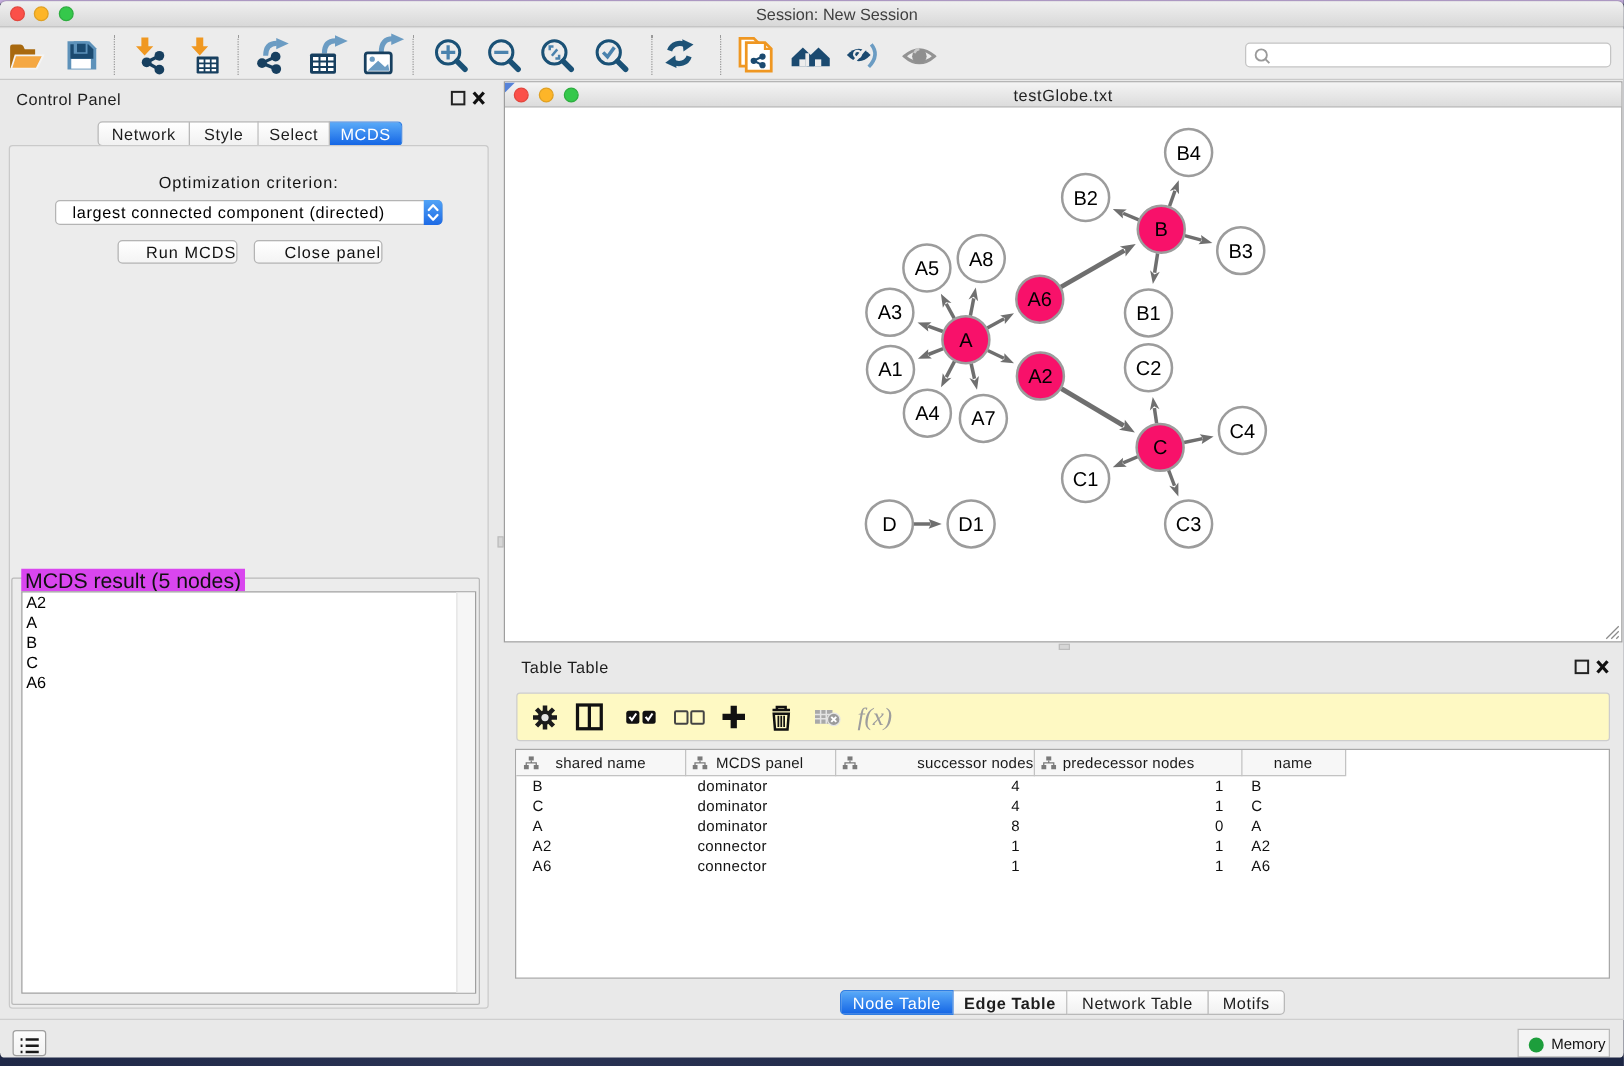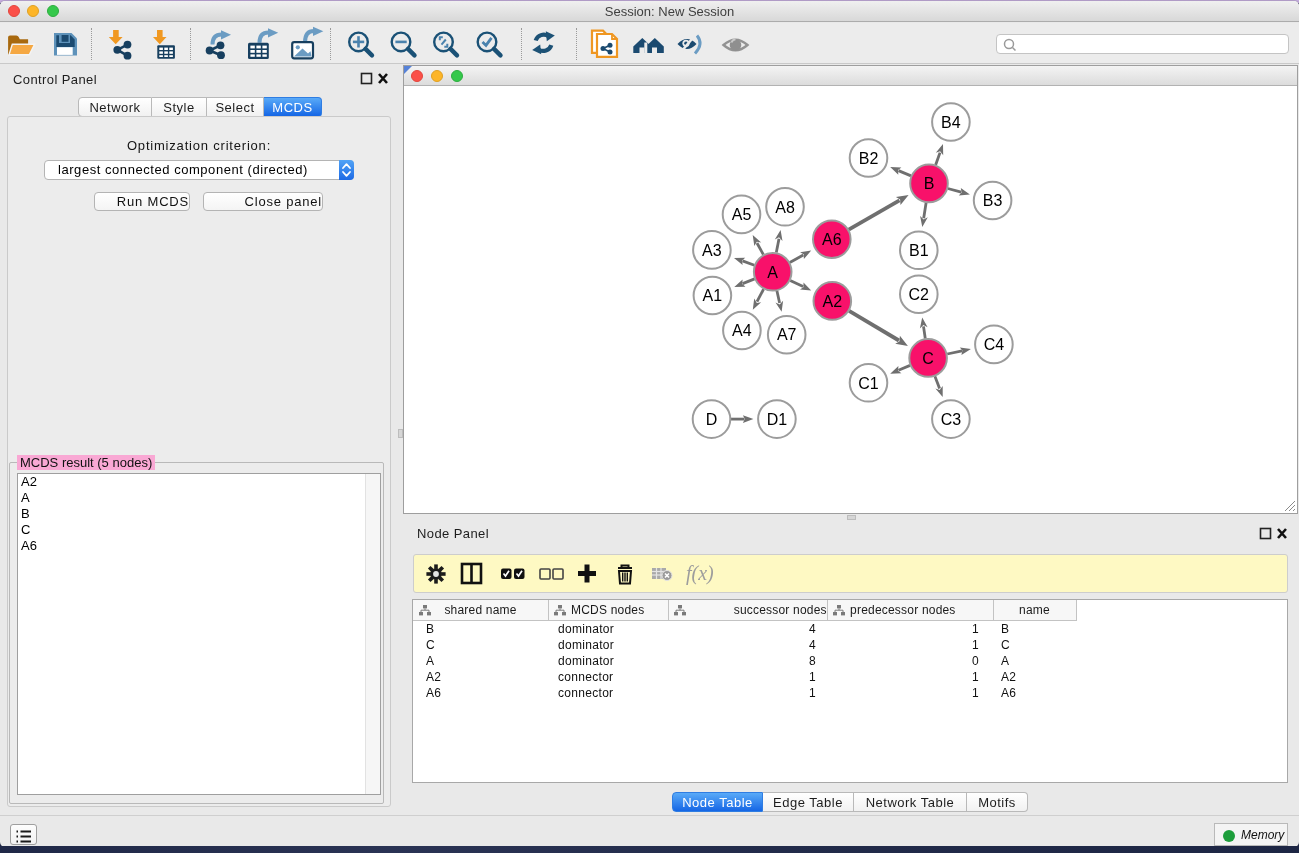--- a/index.html
+++ b/index.html
@@ -43,22 +43,22 @@
      background:#fff; border:1px solid #b4b4b4; border-radius:4px; font-size:13px; color:#000;
      line-height:18px; padding-left:13px; letter-spacing:0.55px; }
   #dropdown .spin { position:absolute; right:-1px; top:-1px; width:15px; height:20px;
      border-radius:0 4px 4px 0; background:linear-gradient(#51a3f6,#1d6ae5);
      color:#fff; }
   .btn { position:absolute; top:75px; height:19px; letter-spacing:0.8px; background:linear-gradient(#ffffff,#f4f4f4);
      border:1px solid #b4b4b4; border-radius:4px; font-size:13px; color:#111; text-align:right;
      line-height:17px; }
   #groupbox { position:absolute; left:1px; top:345px; width:375px; height:342px;
      border:1px solid #b9b9b9; border-radius:2px; }
-  #groupbox .glabel { position:absolute; left:7px; top:-8px; background:#f9a8d4; padding:0 3px;
-     font-size:13px; color:#111; }
+  #groupbox .glabel { position:absolute; left:7px; top:-8px; background:#d946ef; padding:0 3px;
+     font-size:17px; color:#111; }
   #mcds-list { position:absolute; left:7px; top:10px; width:364px; height:322px; background:#fff;
      border:1px solid #9f9f9f; font-size:13px; color:#000; }
   #mcds-list .row { padding-left:3px; height:16px; line-height:16px; }
   #mcds-scroll { position:absolute; right:0px; top:0px; width:15px; height:320px;
      background:#f6f6f6; border-left:1px solid #e2e2e2; }
 </style>
 </head>
 <body>
 <div id="desktop-top"></div>
 <div id="app">
@@ -250,39 +250,40 @@
     <div id="opt-label">Optimization criterion:</div>
     <div id="dropdown">largest connected component (directed)
       <div class="spin">
         <svg width="15" height="20">
           <path d="M4 8 L7.5 4.2 L11 8" fill="none" stroke="#fff" stroke-width="1.8" stroke-linecap="round" stroke-linejoin="round"></path>
           <path d="M4 12 L7.5 15.8 L11 12" fill="none" stroke="#fff" stroke-width="1.8" stroke-linecap="round" stroke-linejoin="round"></path>
         </svg>
       </div>
     </div>
     <div class="btn" style="left:86px;width:96px;">Run MCDS</div>
-    <div class="btn" style="left:195px;width:120px;">Close panel</div>
+    <div class="btn" style="left:195px;width:103px;">Close panel</div>
     <div id="groupbox">
       <div class="glabel">MCDS result (5 nodes)</div>
       <div id="mcds-list">
         <div class="row">A2</div>
         <div class="row">A</div>
         <div class="row">B</div>
         <div class="row">C</div>
         <div class="row">A6</div>
         <div id="mcds-scroll"></div>
       </div>
     </div>
   </div>
 
   <div id="gwin" style="position:absolute;left:403px;top:64px;width:895px;height:449px;background:#fff;border:1px solid #9e9e9e;">
     <div style="position:absolute;left:0;top:0;width:893px;height:20px;background:linear-gradient(#f4f4f4,#dcdcdc);border-bottom:1px solid #b2b2b2;">
       <div class="tl" style="left:7px;background:#fb5049;border:0.5px solid #e2463d;"></div>
       <div class="tl" style="left:27px;background:#fdb528;border:0.5px solid #dfa023;"></div>
       <div class="tl" style="left:47px;background:#35c84b;border:0.5px solid #2dad3f;"></div>
+      <div style="position:absolute;left:0;right:0;top:3px;text-align:center;font-size:13px;color:#222;letter-spacing:0.5px;">testGlobe.txt</div>
     </div>
     <div id="graph-holder" style="position:absolute;left:0;top:21px;width:893px;height:426px;overflow:hidden;">
       <svg width="895" height="449" style="position:absolute;left:0;top:0">
 <line x1="350.6" y1="191.9" x2="338.6" y2="196.6" stroke="#6f6f6f" stroke-width="2.8"></line>
 <path d="M330.3 199.9 L338.6 192.4 L338.3 197.1 L341.5 199.7 Z" fill="#6f6f6f"></path>
 <line x1="350.4" y1="178.2" x2="338.5" y2="173.9" stroke="#6f6f6f" stroke-width="2.8"></line>
 <path d="M330.0 170.9 L341.2 170.8 L338.1 173.4 L338.6 178.1 Z" fill="#6f6f6f"></path>
 <line x1="359.6" y1="202.1" x2="353.0" y2="214.7" stroke="#6f6f6f" stroke-width="2.8"></line>
 <path d="M348.8 222.7 L350.2 211.6 L352.8 216.0 L357.2 215.2 Z" fill="#6f6f6f"></path>
 <line x1="359.4" y1="167.7" x2="353.0" y2="156.0" stroke="#6f6f6f" stroke-width="2.8"></line>
@@ -364,21 +365,21 @@
     <svg width="14" height="14" style="position:absolute;right:1px;bottom:1px;">
       <path d="M13 3 L3 13 M13 7 L7 13 M13 11 L11 13" stroke="#8a8a8a" stroke-width="1"></path>
     </svg>
     <svg width="8" height="8" style="position:absolute;left:0px;top:0px;">
       <path d="M0 0 L8 0 L0 8 Z" fill="#3b6fd4" opacity="0.85"></path>
     </svg>
   </div>
   <div style="position:absolute;left:398px;top:428px;width:5px;height:9px;background:#d6d6d6;border:1px solid #bdbdbd;"></div>
   <div style="position:absolute;left:847px;top:514px;width:9px;height:5px;background:#d6d6d6;border:1px solid #bdbdbd;"></div>
 
-  <div id="tp-title" style="position:absolute;left:417px;top:525px;font-size:13px;color:#1d1d1d;letter-spacing:0.4px;">Node Panel</div>
+  <div id="tp-title" style="position:absolute;left:417px;top:525px;font-size:13px;color:#1d1d1d;letter-spacing:0.4px;">Table Table</div>
   <svg width="30" height="14" style="position:absolute;left:1259px;top:526px">
     <rect x="1.5" y="1.5" width="10" height="10" fill="none" stroke="#222" stroke-width="1.6"></rect>
     <path d="M19 2 L27 11 M27 2 L19 11" stroke="#111" stroke-width="2.6"></path>
   </svg>
   <div id="tp-toolbar" style="position:absolute;left:413px;top:553px;width:875px;height:39px;background:#fef9c3;border:1px solid #cdcdcd;border-radius:3px;">
     <svg width="873" height="37" style="position:absolute;left:0;top:0">
 
  <g transform="translate(22,19)">
   <g fill="#1b1b1b">
    <rect x="-1.8" y="-9.6" width="3.6" height="4.5" transform="rotate(0)"></rect>
@@ -480,21 +481,21 @@
         <g fill="#7a7a7a">
           <rect x="4" y="0" width="4" height="3.4"></rect>
           <rect x="0" y="7" width="4" height="3.4"></rect>
           <rect x="8" y="7" width="4" height="3.4"></rect>
         </g>
         <g stroke="#7a7a7a" stroke-width="1">
           <path d="M6 3.4 L6 5.2 M2 7 L2 5.2 L10 5.2 L10 7" fill="none"></path>
         </g>
       </svg>
 <div style="position:absolute;left:0.0px;top:3px;width:135.0px;text-align:center;font-size:12px;color:#1a1a1a;letter-spacing:0.2px;">shared name</div>
-<div style="position:absolute;left:135.0px;top:3px;width:119.5px;text-align:center;font-size:12px;color:#1a1a1a;letter-spacing:0.2px;">MCDS nodes</div>
+<div style="position:absolute;left:135.0px;top:3px;width:119.5px;text-align:center;font-size:12px;color:#1a1a1a;letter-spacing:0.2px;">MCDS panel</div>
 <div style="position:absolute;left:254.5px;top:3px;width:159.3px;text-align:right;font-size:12px;color:#1a1a1a;letter-spacing:0.2px;">successor nodes</div>
 <div style="position:absolute;left:407px;top:3px;width:165.7px;text-align:center;font-size:12px;color:#1a1a1a;letter-spacing:0.2px;">predecessor nodes</div>
 <div style="position:absolute;left:579.5px;top:3px;width:83.9px;text-align:center;font-size:12px;color:#1a1a1a;letter-spacing:0.2px;">name</div>
 <div style="position:absolute;left:13px;top:22px;font-size:12px;color:#111;letter-spacing:0.3px;">B</div>
 <div style="position:absolute;left:145px;top:22px;font-size:12px;color:#111;letter-spacing:0.3px;">dominator</div>
 <div style="position:absolute;left:254px;top:22px;width:149px;text-align:right;font-size:12px;color:#111;letter-spacing:0.3px;">4</div>
 <div style="position:absolute;left:414px;top:22px;width:152px;text-align:right;font-size:12px;color:#111;letter-spacing:0.3px;">1</div>
 <div style="position:absolute;left:588px;top:22px;font-size:12px;color:#111;letter-spacing:0.3px;">B</div>
 <div style="position:absolute;left:13px;top:38px;font-size:12px;color:#111;letter-spacing:0.3px;">C</div>
 <div style="position:absolute;left:145px;top:38px;font-size:12px;color:#111;letter-spacing:0.3px;">dominator</div>
@@ -512,35 +513,35 @@
 <div style="position:absolute;left:414px;top:70px;width:152px;text-align:right;font-size:12px;color:#111;letter-spacing:0.3px;">1</div>
 <div style="position:absolute;left:588px;top:70px;font-size:12px;color:#111;letter-spacing:0.3px;">A2</div>
 <div style="position:absolute;left:13px;top:86px;font-size:12px;color:#111;letter-spacing:0.3px;">A6</div>
 <div style="position:absolute;left:145px;top:86px;font-size:12px;color:#111;letter-spacing:0.3px;">connector</div>
 <div style="position:absolute;left:254px;top:86px;width:149px;text-align:right;font-size:12px;color:#111;letter-spacing:0.3px;">1</div>
 <div style="position:absolute;left:414px;top:86px;width:152px;text-align:right;font-size:12px;color:#111;letter-spacing:0.3px;">1</div>
 <div style="position:absolute;left:588px;top:86px;font-size:12px;color:#111;letter-spacing:0.3px;">A6</div>
   </div>
 
   <div class="paneltab" style="left:672px;top:791px;width:91px;border-radius:4px 0 0 4px;background:linear-gradient(#59aaf8,#1566e5);border-color:#2f7de2;color:#fff;">Node Table</div>
-  <div class="paneltab" style="left:763px;top:791px;width:91px;border-left:none;">Edge Table</div>
+  <div class="paneltab" style="left:763px;top:791px;width:91px;border-left:none;font-weight:bold;">Edge Table</div>
   <div class="paneltab" style="left:854px;top:791px;width:113px;border-left:none;">Network Table</div>
   <div class="paneltab" style="left:967px;top:791px;width:61px;border-left:none;border-radius:0 4px 4px 0;">Motifs</div>
 
   <div style="position:absolute;left:0;top:814px;width:1299px;height:1px;background:#cfcfcf;"></div>
   <div id="listbtn" style="position:absolute;left:10px;top:823px;width:27px;height:21px;background:linear-gradient(#fdfdfd,#f2f2f2);border:1px solid #9f9f9f;border-radius:3px;">
     <svg width="16" height="13" style="position:absolute;left:5px;top:5px">
       <g stroke="#1a1a1a" stroke-width="2">
         <line x1="0.5" y1="1.5" x2="2" y2="1.5"></line>
           <line x1="4.5" y1="1.5" x2="15" y2="1.5"></line>
         <line x1="0.5" y1="6.5" x2="2" y2="6.5"></line>
           <line x1="4.5" y1="6.5" x2="15" y2="6.5"></line>
         <line x1="0.5" y1="11.5" x2="2" y2="11.5"></line>
           <line x1="4.5" y1="11.5" x2="15" y2="11.5"></line>
       </g>
     </svg>
   </div>
-  <div id="membtn" style="position:absolute;left:1214px;top:822px;width:74px;height:23px;background:#f4f4f4;border:1px solid #b9b9b9;font-style:italic;">
+  <div id="membtn" style="position:absolute;left:1214px;top:822px;width:74px;height:23px;background:#f4f4f4;border:1px solid #b9b9b9;">
     <div style="position:absolute;left:8px;top:5.5px;width:12px;height:12px;border-radius:50%;background:#1d9e3c;"></div>
     <div style="position:absolute;left:26px;top:4px;font-size:12px;color:#111;">Memory</div>
   </div>
 </div>
 <div id="desktop-bottom"></div>
 
 </body></html>

